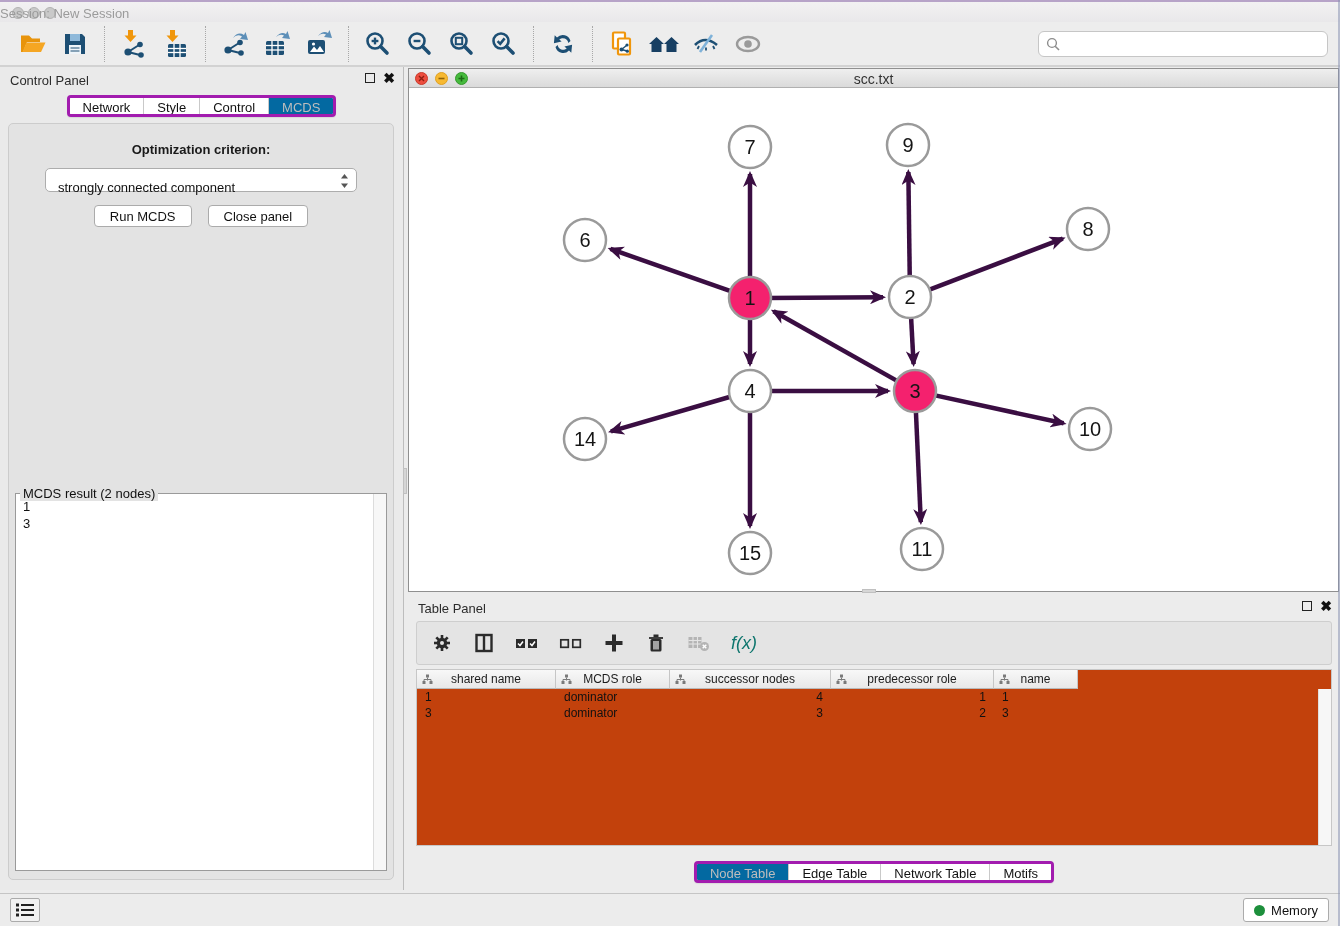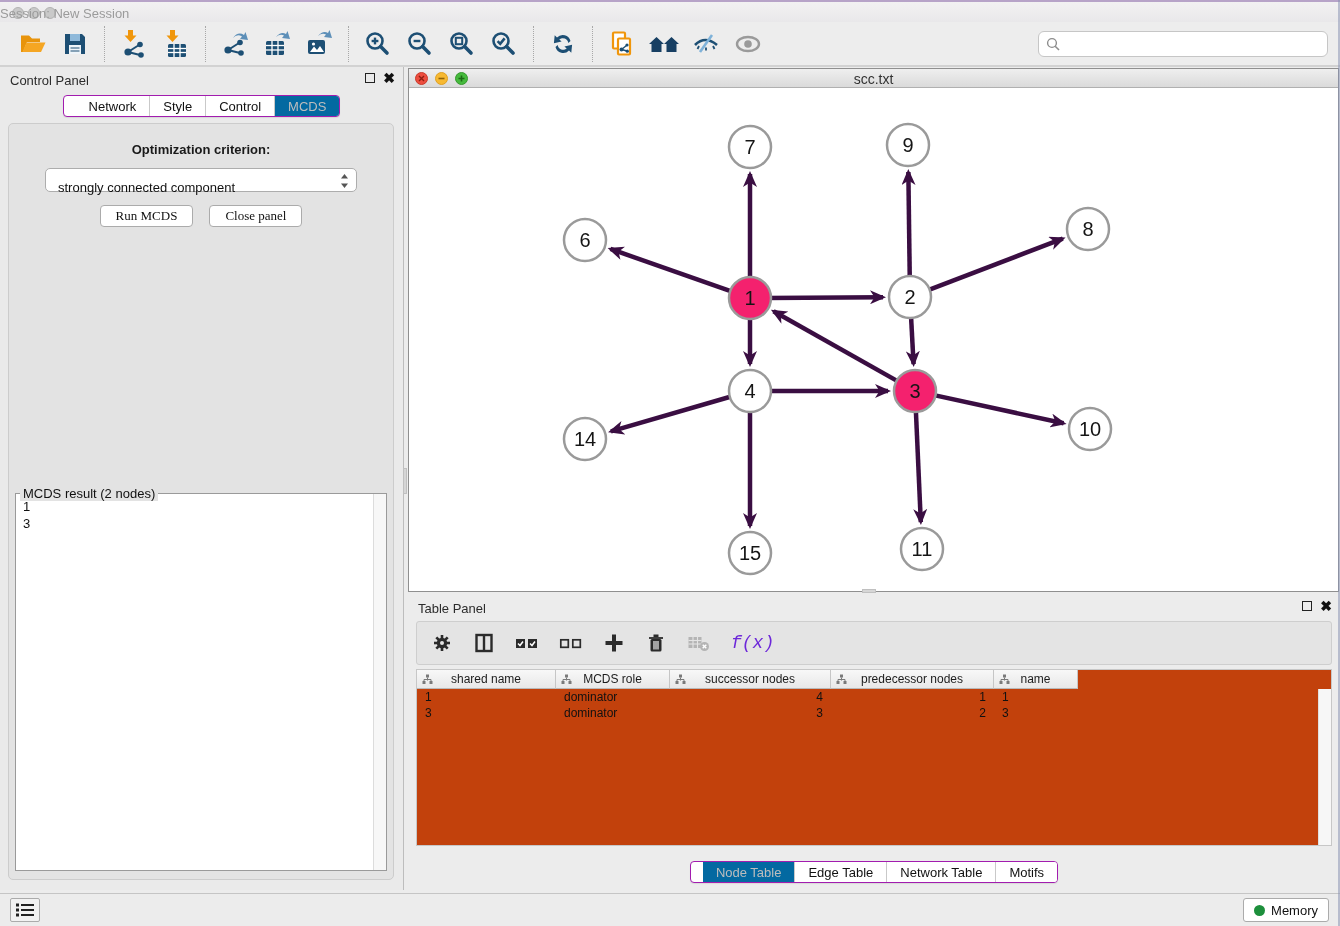--- a/index.html
+++ b/index.html
@@ -27,37 +27,37 @@
     border:1px solid #c6c6c6;border-radius:6px;display:flex;align-items:center;padding:0 7px;}
   .search-box input{border:none;outline:none;flex:1;font-size:13px;
     font-family:"Liberation Sans",sans-serif;background:transparent;margin-left:5px;}
   
   .control-panel{position:absolute;left:0;top:67px;width:404px;height:823px;
     background:#eaeaea;border-right:1px solid #bdbdbd;}
   .panel-head{position:absolute;left:10px;top:6px;font-size:13px;color:#2c2c2c;}
   .panel-btns{position:absolute;right:8px;top:6px;display:flex;gap:8px;align-items:center;}
   .float-btn{width:10px;height:10px;border:1.6px solid #222;display:inline-block;}
   .close-btn{font-size:14px;font-weight:bold;color:#111;line-height:10px;}
-  .seg{display:flex;border:1px solid #a21caf;border-radius:4px;overflow:hidden;
-    background:#fff;height:22px;box-shadow:0 1px 1px rgba(0,0,0,.08);padding-left:12px;}
+  .seg{display:flex;border:3px solid #a21caf;border-radius:4px;overflow:hidden;
+    background:#fff;height:22px;box-shadow:0 1px 1px rgba(0,0,0,.08);}
   .seg .seg-tab{border:none;border-left:1px solid #c9c9c9;background:#fff;
     font-size:13px;padding:2px 13px;color:#111;font-family:"Liberation Sans",sans-serif;cursor:default;}
   .seg .seg-tab:first-child{border-left:none;}
   .seg .seg-tab.active{background:#0369a1;color:#bdbdbd;}
   .cp-tabs{position:absolute;left:0;top:28px;width:100%;display:flex;justify-content:center;}
   .cp-body{position:absolute;left:8px;right:9px;top:56px;bottom:10px;
     background:#e3e3e3;border:1px solid #cccccc;border-radius:5px;}
   .opt-label{margin-top:18px;text-align:center;font-size:13px;font-weight:600;color:#1a1a1a;}
   .cp-select{position:relative;margin:11px auto 0;width:312px;height:24px;background:#fff;
     border:1px solid #adadad;border-radius:5px;font-size:13px;color:#111;
     display:flex;align-items:center;padding:14px 22px 0 12px;}
   .cp-select svg{position:absolute;right:7px;top:4px;}
   .cp-buttons{display:flex;justify-content:center;gap:16px;margin-top:13px;}
   .std-btn{background:#fff;border:1px solid #ababab;border-radius:4px;height:22px;
-    font-size:13px;color:#111;padding:0 15px;font-family:Liberation Serif, serif;}
+    font-size:13px;color:#111;padding:0 15px;font-family:Liberation Sans, sans-serif;}
   .mcds-fieldset{position:absolute;left:6px;right:6px;top:369px;bottom:8px;
     border:1px solid #9a9a9a;background:#fff;}
   .mcds-legend{position:absolute;top:-8px;left:4px;background:#e3e3e3;padding:0 3px;
     font-size:13px;color:#111;}
   .mcds-lines{position:absolute;left:0;top:2px;right:14px;bottom:0;padding:2px 7px;
     font-size:13px;color:#111;line-height:17px;}
   .mcds-scroll{position:absolute;right:0;top:0;bottom:0;width:13px;background:#f7f7f7;
     border-left:1px solid #dcdcdc;}
   
   .network-window{position:absolute;left:408px;top:68px;width:931px;height:524px;
@@ -68,21 +68,21 @@
   .nw-lights{position:absolute;left:6px;top:3px;display:flex;gap:7px;}
   .nw-canvas{position:absolute;left:0;top:19px;right:0;bottom:0;background:#fff;}
   .splitter-v{position:absolute;left:403px;top:468px;width:4px;height:26px;background:#d6d6d6;border:1px solid #c0c0c0;}
   .splitter-h{position:absolute;left:862px;top:589px;width:14px;height:4px;background:#d6d6d6;border:1px solid #c0c0c0;}
   
   .table-panel{position:absolute;left:408px;top:595px;width:932px;height:295px;background:#ececec;}
   .tp-toolbar{position:absolute;left:8px;right:8px;top:26px;height:44px;background:#e4e4e4;
     border:1px solid #cecece;border-radius:3px;display:flex;align-items:center;
     padding-left:14px;gap:20px;}
   .tp-icon{display:flex;align-items:center;justify-content:center;}
-  .fx-label{font-family:Liberation Mono, monospace;font-style:italic;font-size:18px;color:#6d28d9;}
+  .fx-label{font-family:Liberation Sans, sans-serif;font-style:italic;font-size:18px;color:#0f766e;}
   .tp-table{position:absolute;left:8px;right:8px;top:74px;bottom:44px;background:#c2410c;
     border:1px solid #c7c7c7;}
   .thead{display:flex;height:19px;}
   .th{background:linear-gradient(#f8f8f8,#e8e8e8);border-right:1px solid #c6c6c6;
     border-bottom:1px solid #b9b9b9;font-size:12px;color:#1c1c1c;display:flex;
     align-items:center;justify-content:center;position:relative;}
   .th .th-ico{position:absolute;left:5px;top:4px;}
   .tr{display:flex;height:16px;}
   .td{font-size:12px;color:#111;padding:1px 8px 0;white-space:nowrap;overflow:hidden;}
   .tbody-scroll{position:absolute;right:0;top:19px;bottom:0;width:13px;background:#f7f7f7;
@@ -510,21 +510,21 @@
         </div>
         <div class="th" style="width: 163px;">
           <svg class="th-ico" width="11" height="11">
             <g fill="#7a7a7a">
               <rect x="4" y="0.5" width="3" height="3"></rect>
               <rect x="0.5" y="7" width="3" height="3"></rect>
               <rect x="7.5" y="7" width="3" height="3"></rect>
             </g>
             <path d="M5.5 3.5 v2 M2 7 v-1.5 h7 V7 M5.5 5.5 v1" stroke="#7a7a7a" fill="none"></path>
           </svg>
-          <span>predecessor nodes</span>
+          <span>predecessor role</span>
         </div>
         <div class="th" style="width: 84px;">
           <svg class="th-ico" width="11" height="11">
             <g fill="#7a7a7a">
               <rect x="4" y="0.5" width="3" height="3"></rect>
               <rect x="0.5" y="7" width="3" height="3"></rect>
               <rect x="7.5" y="7" width="3" height="3"></rect>
             </g>
             <path d="M5.5 3.5 v2 M2 7 v-1.5 h7 V7 M5.5 5.5 v1" stroke="#7a7a7a" fill="none"></path>
           </svg>

